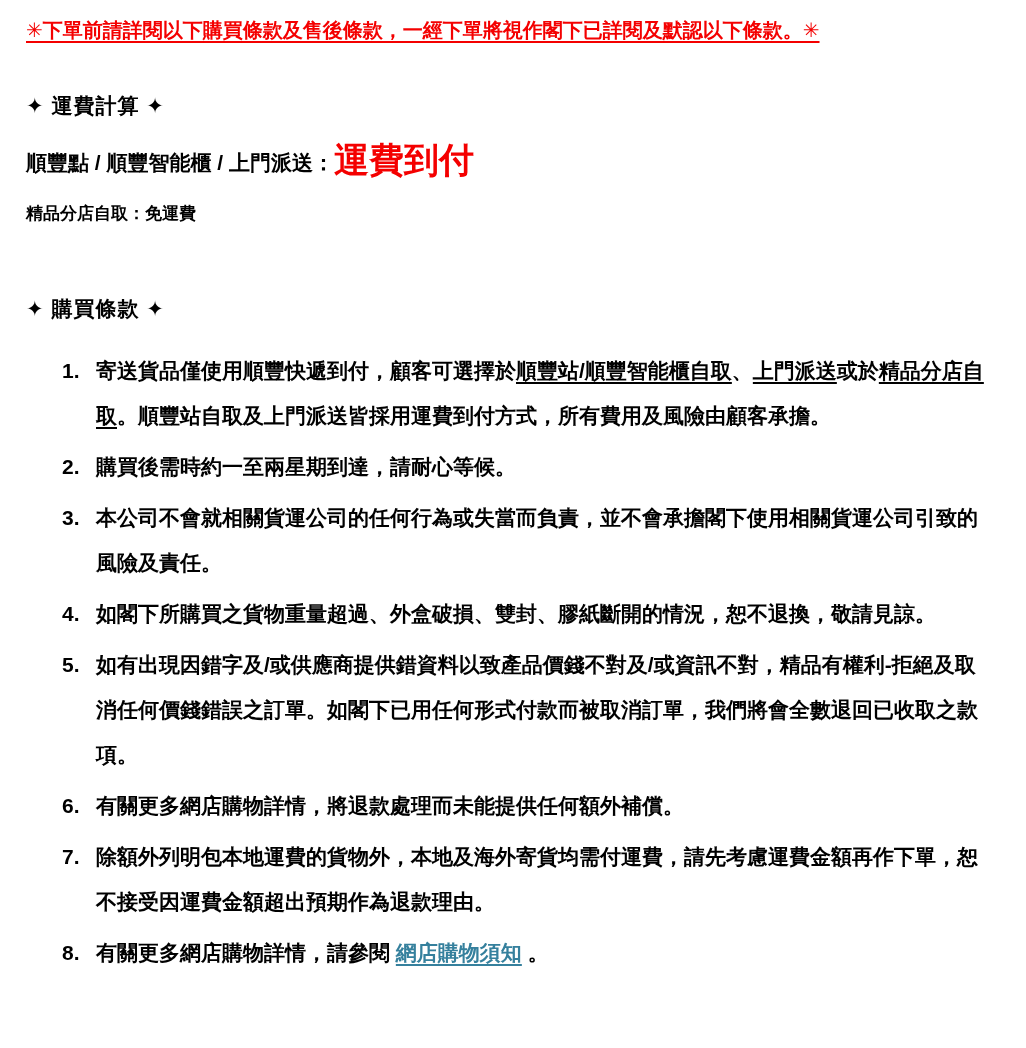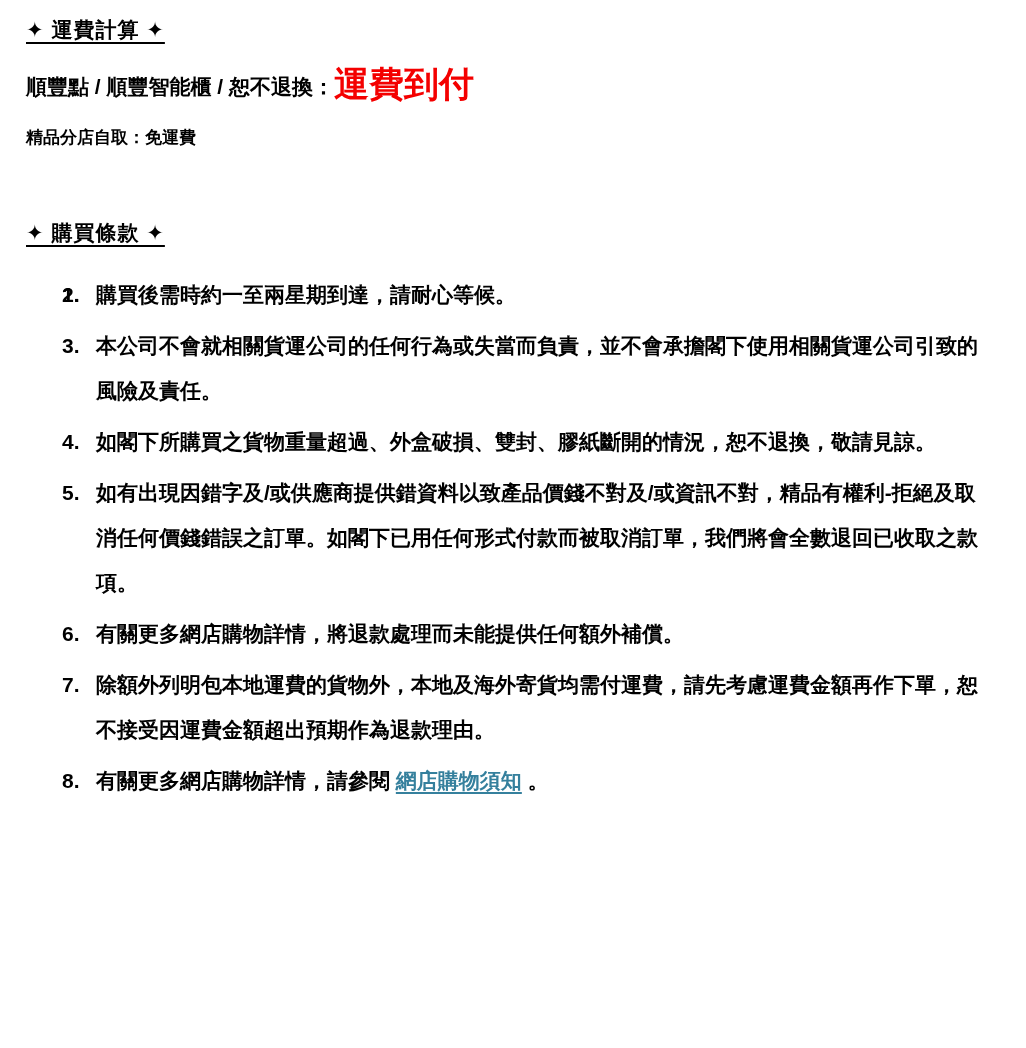--- a/index.html
+++ b/index.html
@@ -27,21 +27,20 @@
     line-height:28px;
     color:var(--red);
     text-decoration:underline;
     text-underline-offset:4px;
   }
 
   .section-heading{
     margin:0 0 24px 0;
     font-size:21px;
     line-height:27px;
-    text-decoration:underline;
     text-underline-offset:5px;
     letter-spacing:1px;
   }
   .heading2{ margin-top:68px; margin-bottom:26px; }
 
   .ship-line{
     margin:0 0 20px 0;
     font-size:21px;
     line-height:34px;
   }
@@ -85,32 +84,34 @@
     text-underline-offset:4px;
     cursor:pointer;
     margin-top:32px;
   }
 </style>
 </head>
 <body>
 
 <div class="page">
 
+  <p class="top-notice">✳下單前請詳閱以下購買條款及售後條款，一經下單將視作閣下已詳閱及默認以下條款。✳</p>
 
   <h2 class="section-heading">✦ 運費計算 ✦</h2>
 
-  <p class="ship-line"><span>順豐點 / 順豐智能櫃 / 恕不退換：</span><span class="big-red">運費到付</span></p>
+  <p class="ship-line"><span>順豐點 / 順豐智能櫃 / 上門派送：</span><span class="big-red">運費到付</span></p>
 
   <p class="ship-line2">精品分店自取：免運費</p>
 
   <h2 class="section-heading heading2">✦ 購買條款 ✦</h2>
 
   <ol class="terms">
     <li>
       <span class="num">1.</span>
+      <div class="body"><span>寄送貨品僅使用順豐快遞到付，顧客可選擇於</span><span class="u">順豐站/順豐智能櫃自取</span><span>、</span><span class="u">上門派送</span><span>或於</span><span class="u">精品分店自取</span><span>。順豐站自取及上門派送皆採用運費到付方式，所有費用及風險由顧客承擔。</span></div>
     </li>
     <li>
       <span class="num">2.</span>
       <div class="body"><span>購買後需時約一至兩星期到達，請耐心等候。</span></div>
     </li>
     <li>
       <span class="num">3.</span>
       <div class="body"><span>本公司不會就相關貨運公司的任何行為或失當而負責，並不會承擔閣下使用相關貨運公司引致的風險及責任。</span></div>
     </li>
     <li>

